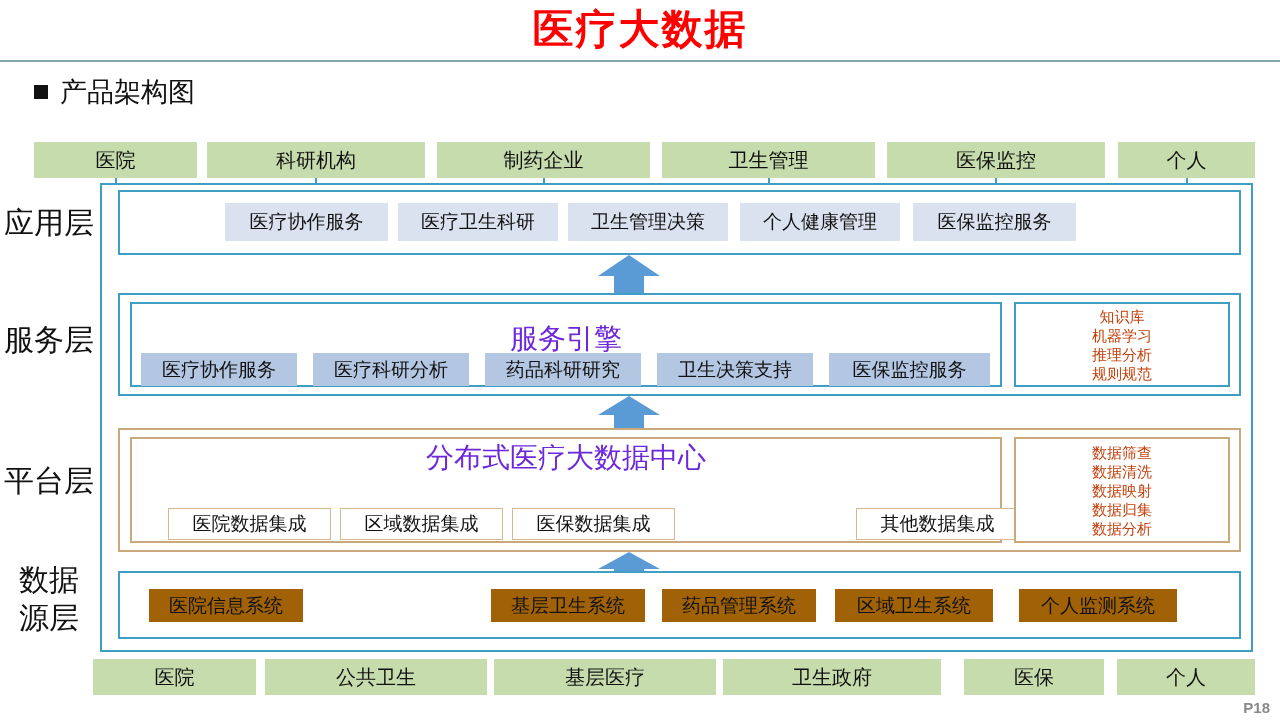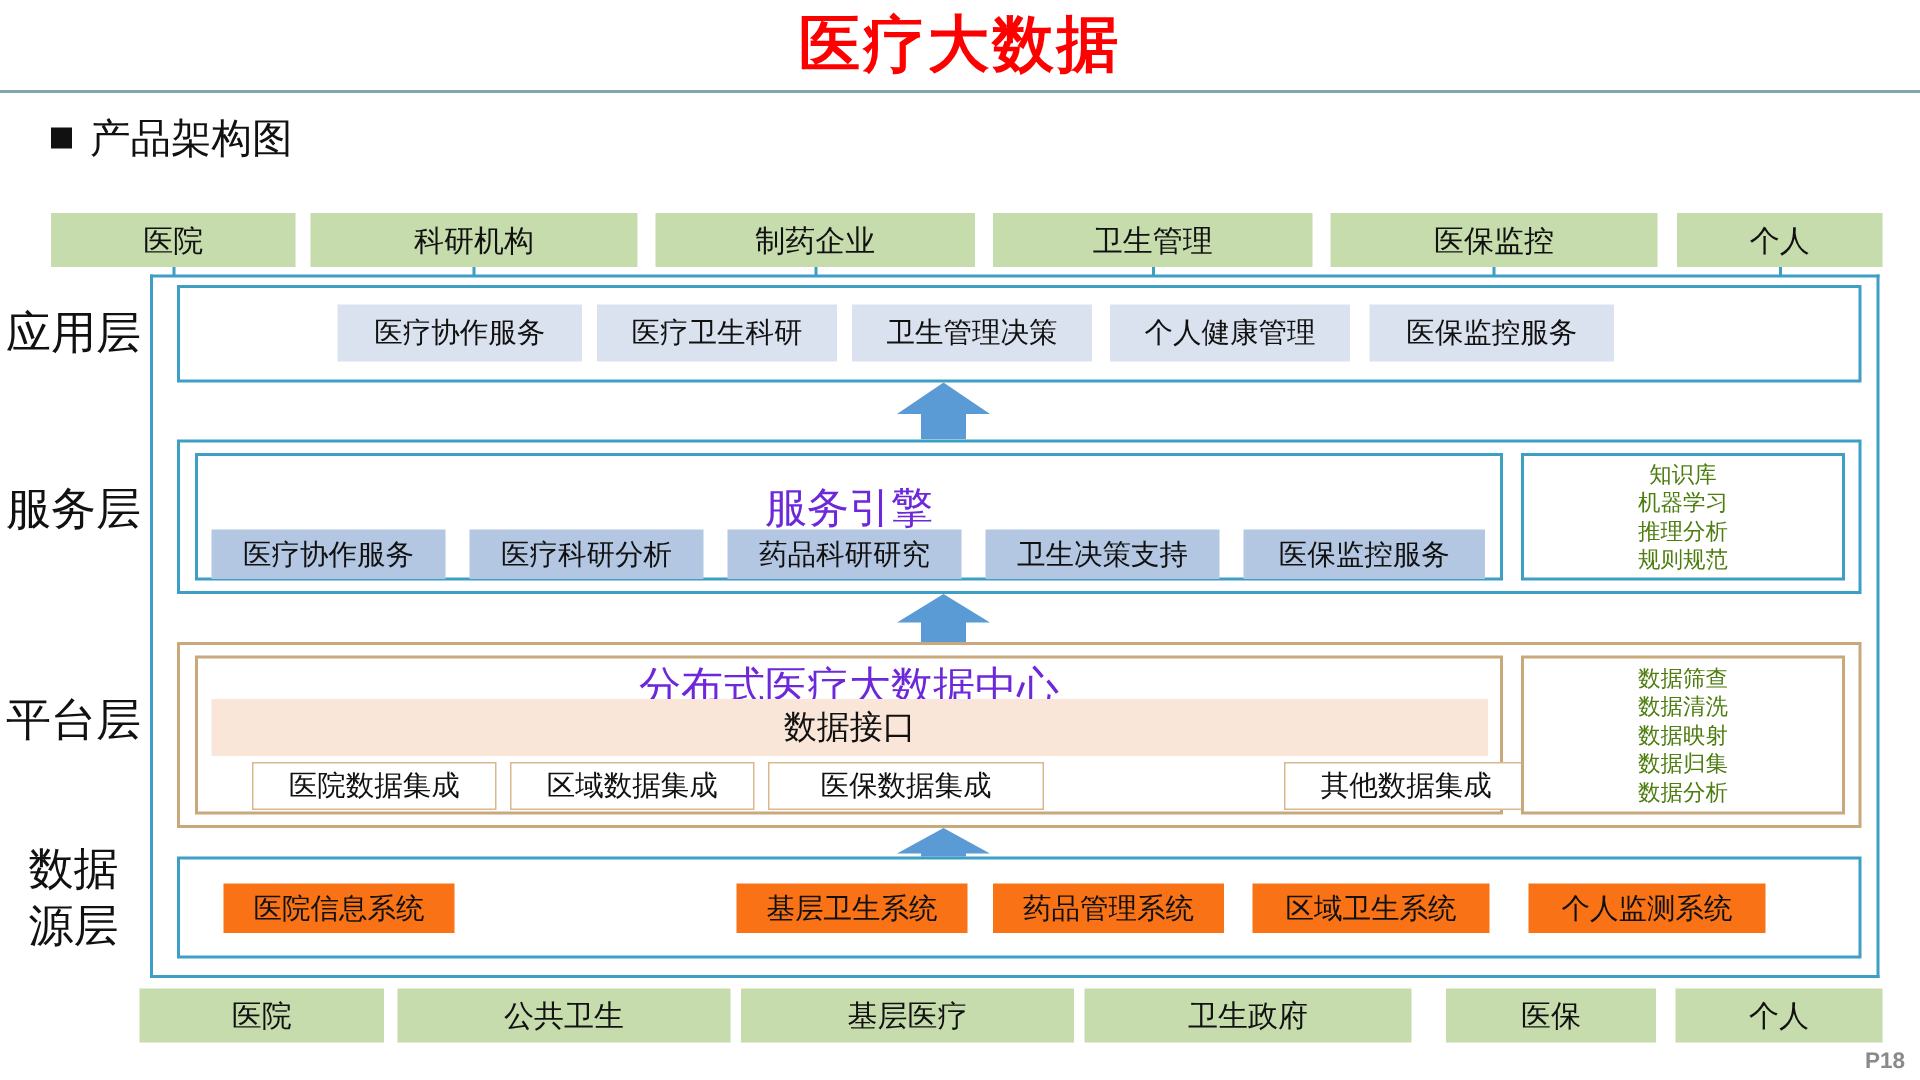--- a/index.html
+++ b/index.html
@@ -105,21 +105,21 @@
   }
   .chip-app {
     background: #dbe2ef;
     font-size: 19px;
   }
   .chip-svc {
     background: #b3c6e2;
     font-size: 19px;
   }
   .chip-ds {
-    background: #f97316;
+    background: #a16207;
     font-size: 19px;
   }
   .chip-int {
     background: #ffffff;
     border: 1px solid #d9b88f;
     font-size: 19px;
     margin-left: 27px;
   }
 
   
@@ -144,21 +144,21 @@
 
   
   .side-box {
     position: absolute;
     display: flex;
     flex-direction: column;
     align-items: center;
     justify-content: center;
     background: #ffffff;
     font-size: 15px;
-    color: #4d7c0f;
+    color: #c2410c;
     line-height: 19px;
   }
   .side-box.blue  { border: 2px solid #3f9ec4; }
   .side-box.tan   { border: 2px solid #c9a87c; }
   .side-box span { display: block; white-space: nowrap; }
 
   
   .up-arrow { position: absolute; }
   .up-arrow svg { display: block; }
 
@@ -292,31 +292,28 @@
     </svg>
   </div>
 
   <div class="panel-tan" style="left:118px; top:428px; width:1123px; height:124px;"></div>
 
   <div class="panel-tan" style="left:130px; top:437px; width:872px; height:106px;"></div>
   <div class="section-title" style="left:130px; top:439px; width:872px;">
     <span>分布式医疗大数据中心</span>
   </div>
 
-  <div class="data-interface" style="left:141px; top:466px; width:851px; height:38px;">
-    <span>数据接口</span>
-  </div>
 
   <div class="chip chip-int" style="left:141px; top:508px; width:163px; height:32px;">
     <span>医院数据集成</span>
   </div>
   <div class="chip chip-int" style="left:313px; top:508px; width:163px; height:32px;">
     <span>区域数据集成</span>
   </div>
-  <div class="chip chip-int" style="left:485px; top:508px; width:184px; height:32px;">
+  <div class="chip chip-int" style="left:485px; top:508px; width:163px; height:32px;">
     <span>医保数据集成</span>
   </div>
   <div class="chip chip-int" style="left:829px; top:508px; width:163px; height:32px;">
     <span>其他数据集成</span>
   </div>
 
   <div class="side-box tan" style="left:1014px; top:437px; width:216px; height:106px;">
     <span>数据筛查</span>
     <span>数据清洗</span>
     <span>数据映射</span>

